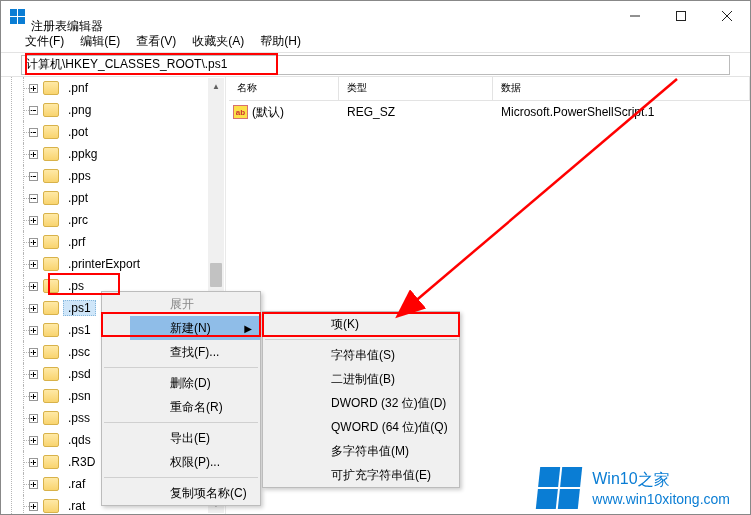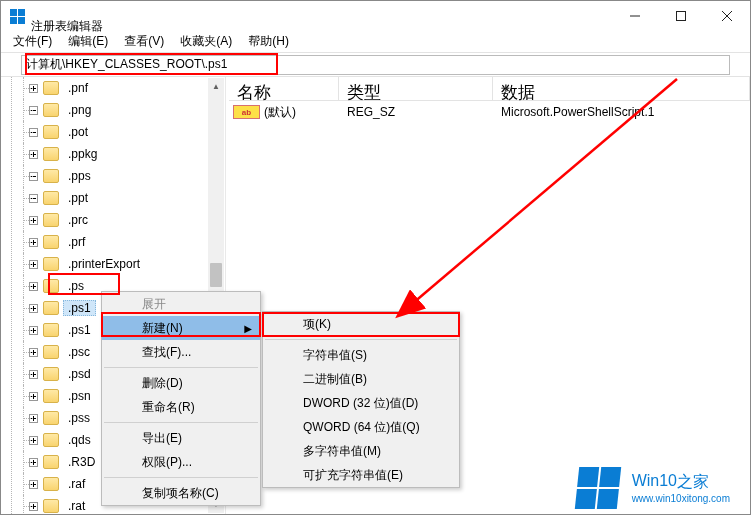--- a/index.html
+++ b/index.html
@@ -2,50 +2,50 @@
 <html><head>
 <meta charset="utf-8">
 <style>
 * { margin: 0; padding: 0; box-sizing: border-box; }
 body { font-family: "Microsoft YaHei", "Segoe UI", sans-serif; font-size: 12px; background: #fff; position: relative; width: 751px; height: 515px; overflow: hidden; border: 1px solid #888; }
 .titlebar { height: 30px; display: flex; align-items: center; padding: 0 0 0 8px; background: #fff; }
 .titlebar .app-icon { width: 16px; height: 16px; display: inline-flex; flex-wrap: wrap; margin-right: 6px; }
 .titlebar .app-icon span { width: 7px; height: 7px; margin: 0.5px; background: #0a7dd4; }
 .titlebar .title { flex: 1; font-size: 12px; margin-top: 20px; }
 .titlebar .btn { width: 46px; height: 30px; display: flex; align-items: center; justify-content: center; color: #222; }
-.menubar { height: 22px; display: flex; align-items: center; padding: 0 4px; border-bottom: 1px solid #e3e3e3; background: #fff; }
+.menubar { height: 22px; display: flex; align-items: center; padding: 0 16px; border-bottom: 1px solid #e3e3e3; background: #fff; }
 .menubar span { padding: 2px 8px; font-size: 12px; }
 .addrbar { height: 24px; display: flex; align-items: center; padding: 2px 20px; border-bottom: 1px solid #e3e3e3; background: #fff; }
 .addrbar input { flex: 1; font-size: 12px; border: 1px solid #bbb; height: 20px; padding: 0 4px; background: #fff; }
 .main { display: flex; height: calc(100% - 76px); }
 .tree { width: 224px; background: #fff; overflow: hidden; position: relative; }
 .splitter { width: 4px; background: #fff; border-left: 1px solid #e9e9e9; cursor: col-resize; }
 .listpane { flex: 1; background: #fff; position: relative; overflow: hidden; }
-.listhdr { display: flex; height: 24px; border-bottom: 1px solid #e3e3e3; font-size: 17px; }
+.listhdr { display: flex; height: 24px; border-bottom: 1px solid #e3e3e3; font-size: 10px; }
 .listhdr div { padding: 4px 8px; border-right: 1px solid #e3e3e3; }
 .listhdr .c-name { width: 110px; }
 .listhdr .c-type { width: 154px; }
 .listhdr .c-data { flex: 1; }
 .listrow { display: flex; height: 22px; align-items: center; font-size: 12px; }
 .listrow .c-name { width: 110px; padding-left: 4px; display: flex; align-items: center; gap: 4px; }
 .listrow .c-type { width: 154px; padding: 0 8px; }
 .listrow .c-data { flex: 1; padding: 0 8px; }
-.str-icon { width: 27px; height: 14px; border: 1px solid #d67070; background: #fde047; display: inline-flex; align-items: center; justify-content: center; font-size: 8px; color: #c33; font-weight: bold; }
+.str-icon { width: 15px; height: 14px; border: 1px solid #d67070; background: #fde047; display: inline-flex; align-items: center; justify-content: center; font-size: 8px; color: #c33; font-weight: bold; }
 .tree-inner { padding-top: 0px; }
 .tree-item { display: flex; align-items: center; height: 22px; font-size: 12px; white-space: nowrap; padding-left: 24px; position: relative; }
 .tree-item .tw { width: 16px; display: flex; align-items: center; justify-content: center; color: #666; font-size: 10px; }
 .tree-item .folder { width: 16px; height: 14px; background: linear-gradient(#ffe9a6,#f9d46f); border: 1px solid #d8b24a; border-radius: 2px; margin: 0 4px 0 2px; }
 .tree-item.sel { }
 .tree-item.sel .label { background: #cfe6f9; border: 1px dotted #85b7dc; padding: 0 4px; }
 .tree-item .label { padding: 0 5px; }
 .tree-item::before { content: ""; position: absolute; left: 22px; top: 0; bottom: 0; border-left: 1px dotted #b6b6b6; }
 .tree-item::after { content: ""; position: absolute; left: 22px; top: 11px; width: 10px; border-top: 1px dotted #b6b6b6; }
 .tree-root-line { position: absolute; left: 10px; top: 0; bottom: 0; border-left: 1px dotted #b6b6b6; }
 .ctxmenu { position: absolute; background: #f0f0f0; border: 1px solid #bcbcbc; box-shadow: 2px 2px 4px rgba(0,0,0,0.2); font-size: 12px; }
-.ctxmenu .mitem { height: 24px; display: flex; align-items: center; padding: 0 28px 0 40px; white-space: nowrap; position: relative; }
+.ctxmenu .mitem { height: 24px; display: flex; align-items: center; padding: 0 28px 0 40px; white-space: nowrap; position: relative; margin-left: 28px; }
 .ctxmenu .mitem.hover { background: #8fbde8; }
 .ctxmenu .mitem.disabled { color: #888; }
 .ctxmenu .msep { height: 1px; background: #d0d0d0; margin: 3px 2px; }
 .ctxmenu .arrow { position: absolute; right: 8px; font-size: 10px; }
 .ctx1 { left: 100px; top: 290px; width: 160px; }
 .ctx2 { left: 261px; top: 310px; width: 198px; }
 .redbox { position: absolute; border: 2px solid #f00; pointer-events: none; }
 .rb-a { left: 24px; top: 52px; width: 253px; height: 22px; }
 .rb-b { left: 47px; top: 272px; width: 72px; height: 22px; }
 .rb-c { left: 100px; top: 311px; width: 160px; height: 25px; }
@@ -53,21 +53,21 @@
 .scrollbar { position: absolute; right: 1px; top: 1px; bottom: 1px; width: 16px; background: #f0f0f0; display: flex; flex-direction: column; }
 .scrollbar .up,.scrollbar .down { height: 17px; display: flex; align-items: center; justify-content: center; color: #606060; font-size: 8px; background: #f0f0f0; }
 .scrollbar .track { flex: 1; position: relative; }
 .scrollbar .thumb { position: absolute; left: 2px; right: 2px; top: 168px; height: 24px; background: #c2c2c2; border-radius: 1px; }
 .logo { position: absolute; right: 20px; bottom: 4px; text-align: right; pointer-events: none; }
 .logo .winlogo { display: inline-flex; flex-wrap: wrap; width: 44px; height: 44px; transform: skewX(-6deg); vertical-align: middle; }
 .logo .winlogo span { width: 20px; height: 20px; margin: 1px; background: #0a7dd4; }
 .logo .txt { display: inline-block; vertical-align: middle; margin-left: 8px; }
 .logo .txt .main { font-size: 16px; color: #0a7dd4; font-weight: 500; }
 .logo .txt .main .zhj { color: #0a7dd4; }
-.logo .txt .url { font-size: 10px; color: #0a7dd4; }
+.logo .txt .url { font-size: 14px; color: #0a7dd4; }
 .arrow-svg { position: absolute; left: 0; top: 0; width: 751px; height: 515px; pointer-events: none; }
 </style>
 </head>
 <body>
 
 <div class="titlebar">
   <span class="app-icon">
       <span></span>
       <span></span>
       <span></span>

